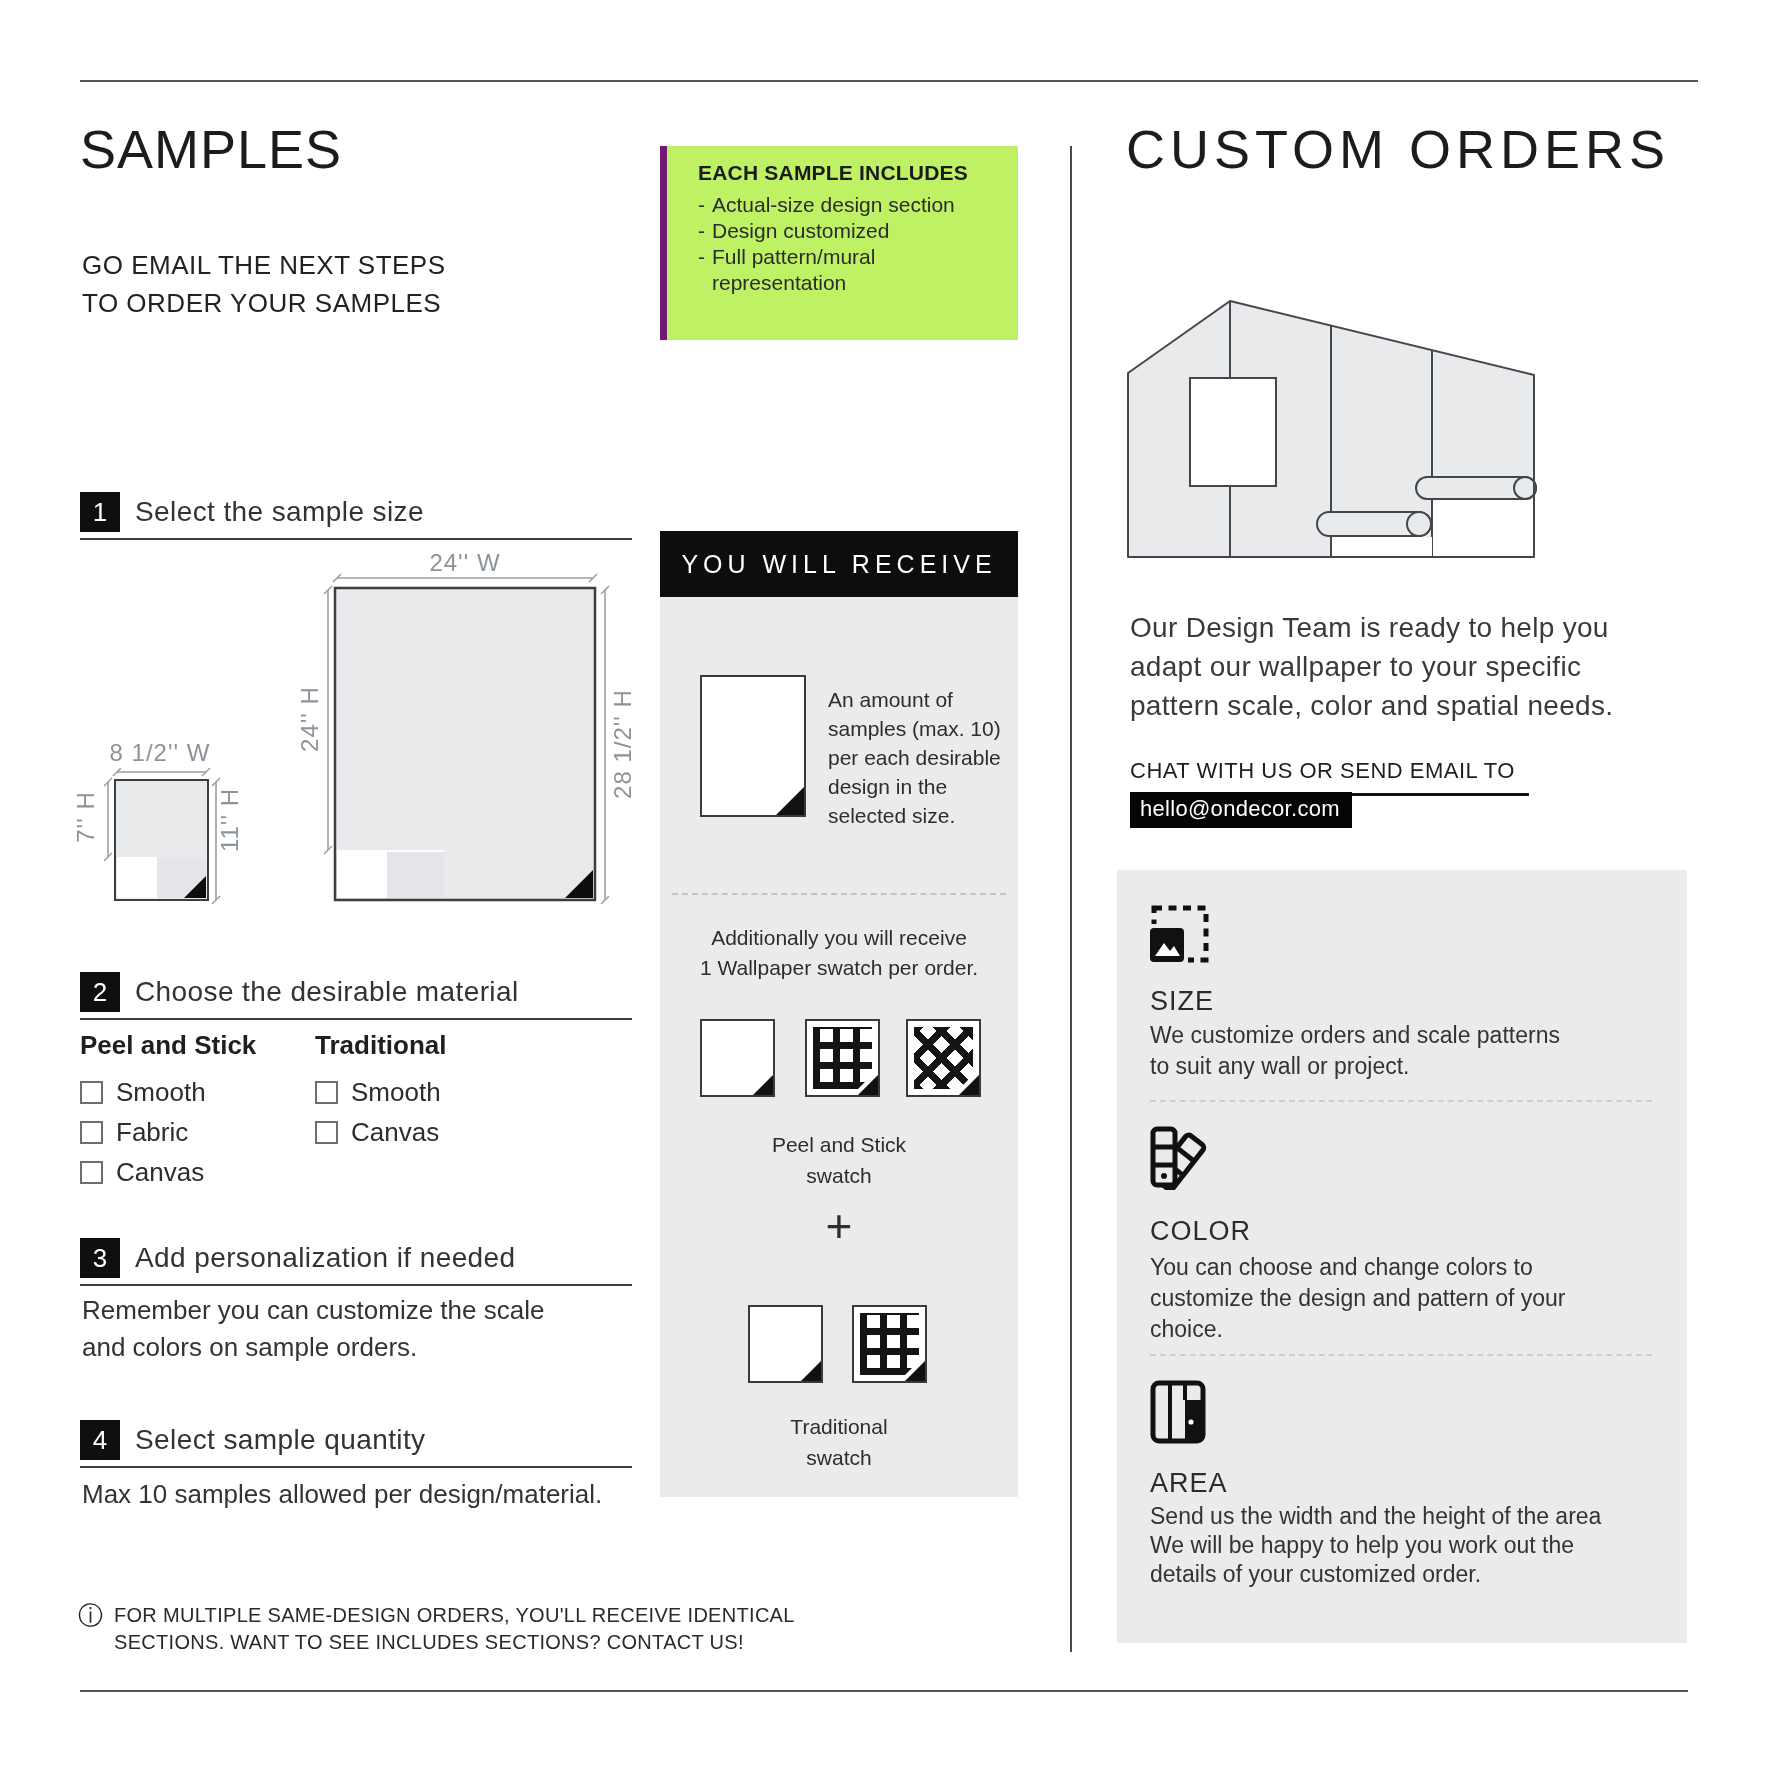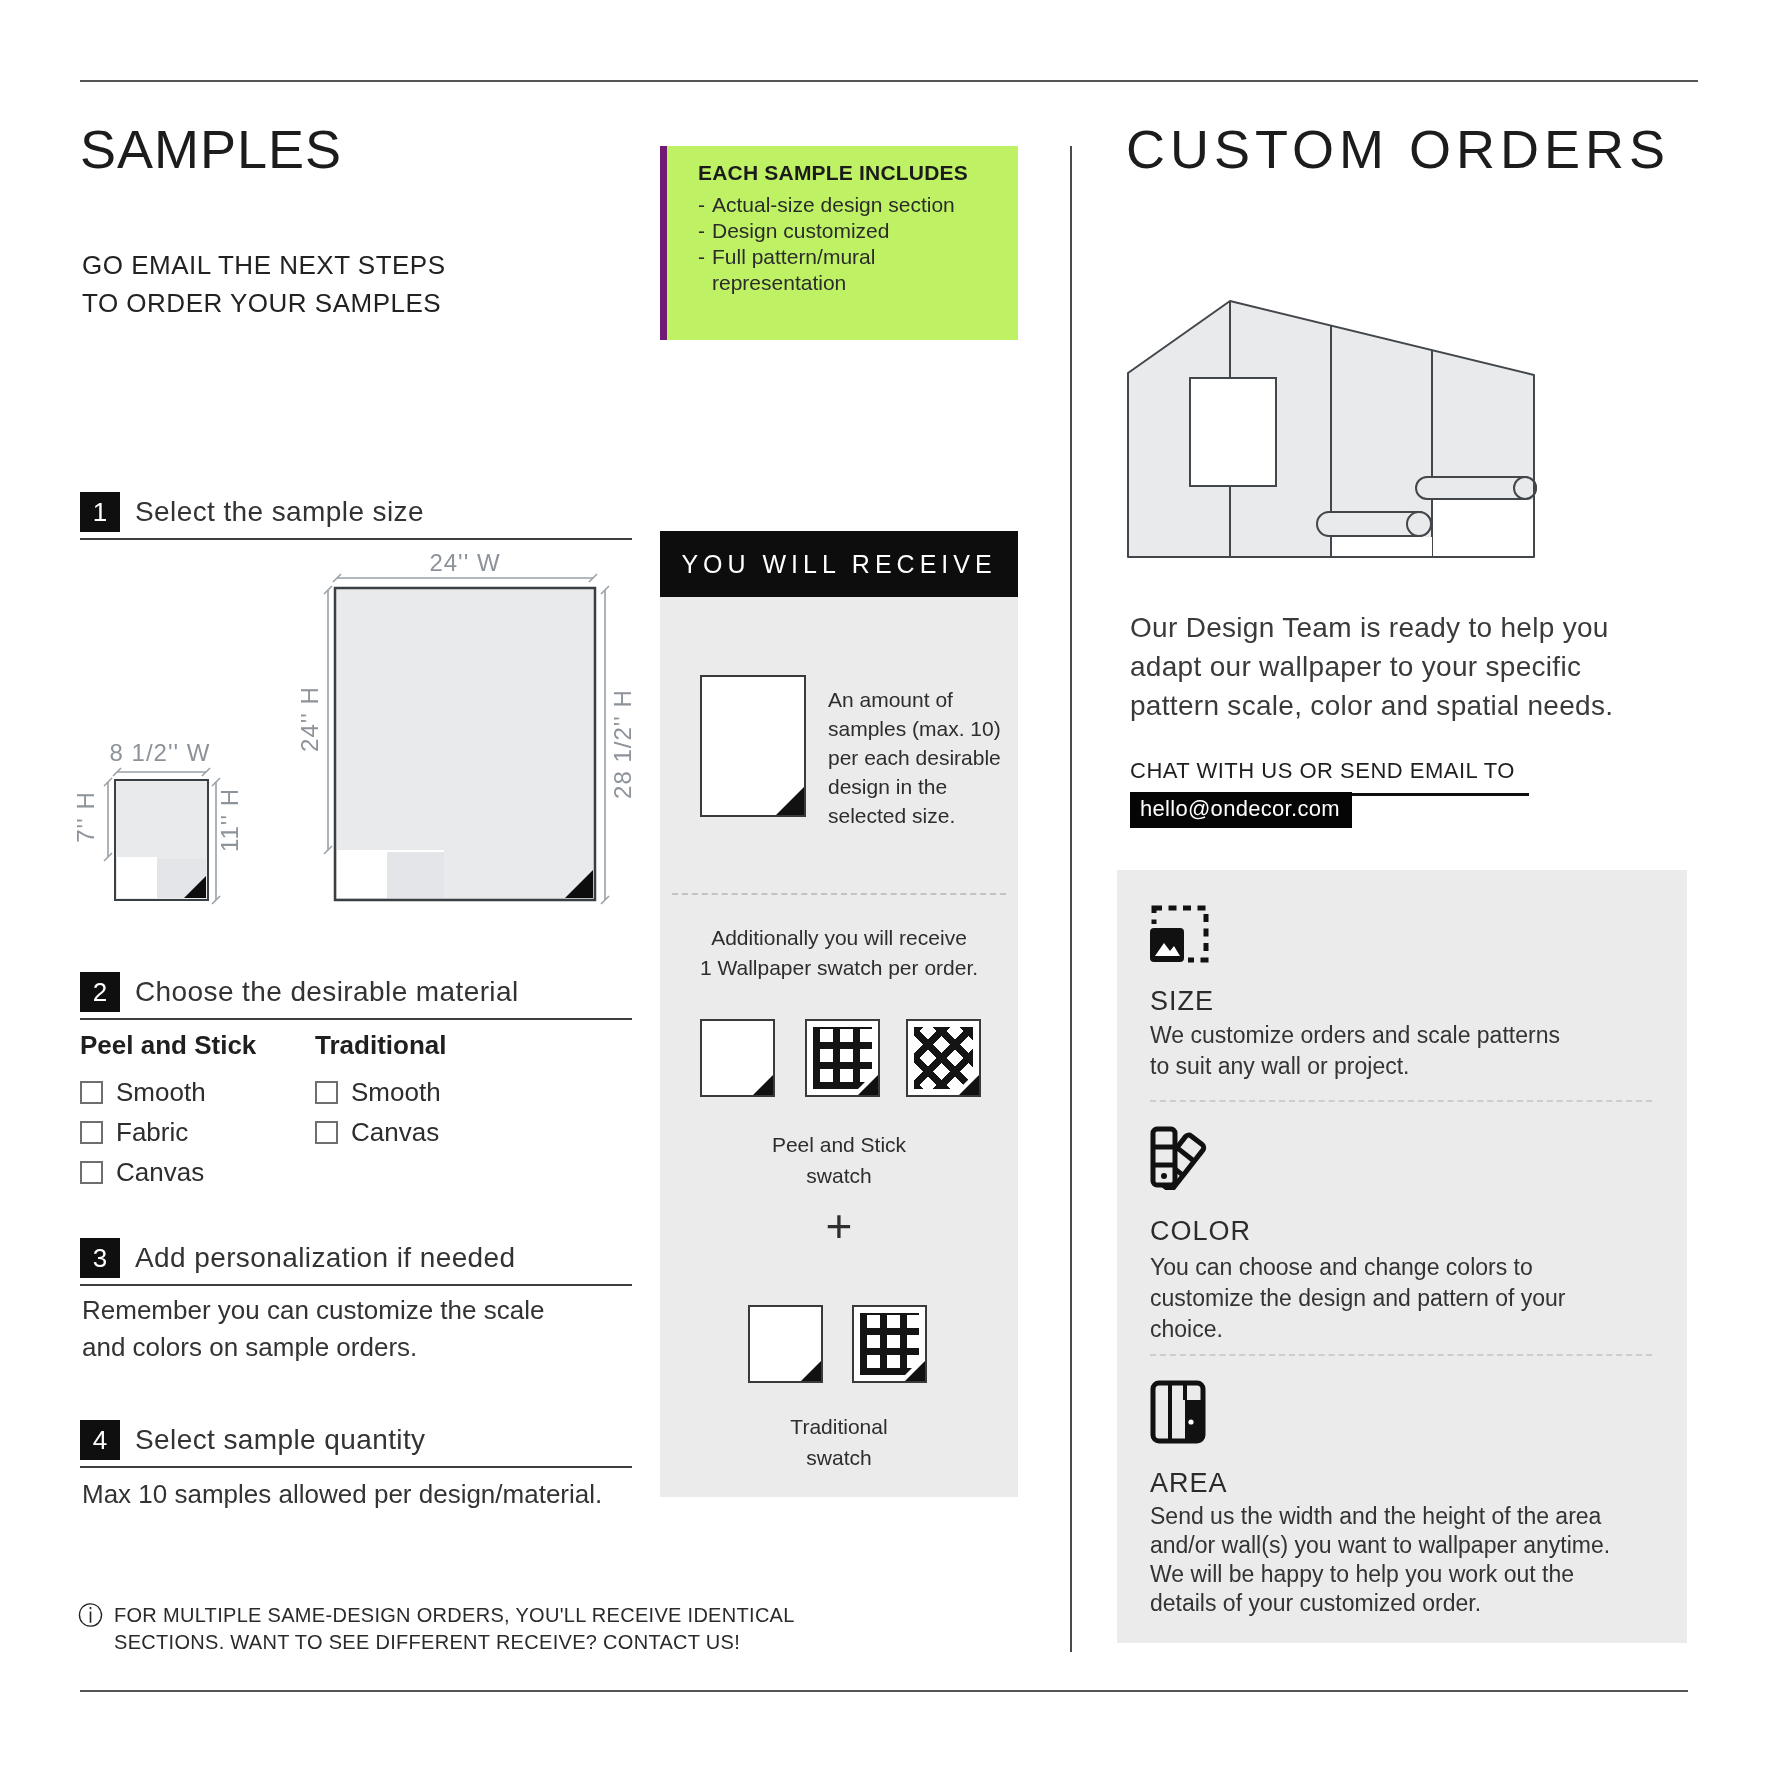--- a/index.html
+++ b/index.html
@@ -187,21 +187,21 @@
   <div class="step" style="top:1420px;">
     <div class="step-num">4</div>
     <div class="step-title nowrap">Select sample quantity</div>
   </div>
   <div class="abs step-body nowrap" style="left:82px;top:1476px;">Max 10 samples allowed per design/material.</div>
 
   <div class="abs foot" style="left:78px;top:1602px;">
     <span class="foot-glyph">ⓘ</span>
     <span>
       <div class="foot-line nowrap">FOR MULTIPLE SAME-DESIGN ORDERS, YOU'LL RECEIVE IDENTICAL</div>
-      <div class="foot-line nowrap">SECTIONS. WANT TO SEE DIFFERENT RECEIVE? CONTACT US!</div>
+      <div class="foot-line nowrap">SECTIONS. WANT TO SEE INCLUDES SECTIONS? CONTACT US!</div>
     </span>
   </div>
 
   <div class="abs ywr-bar" style="left:660px;top:531px;width:358px;height:66px;">YOU WILL RECEIVE</div>
   <div class="abs mid-box" style="left:660px;top:597px;width:358px;height:900px;">
     <div class="page-icon fold" style="left:40px;top:78px;width:106px;height:142px;"></div>
     <div class="abs mid-text" style="left:168px;top:88px;width:192px;">An amount of samples (max. 10) per each desirable design in the selected size.</div>
     <div class="dashline" style="left:12px;right:12px;top:296px;"></div>
     <div class="abs mid-text center" style="left:0;top:326px;width:100%;line-height:30px;">
       <div class="nowrap">Additionally you will receive</div>
@@ -302,19 +302,18 @@
     <svg class="abs" style="left:33px;top:510px;" width="56" height="64" viewBox="0 0 56 64">
       <rect x="3" y="3" width="50" height="58" rx="6" fill="none" stroke="#111" stroke-width="5"></rect>
       <line x1="20" y1="3" x2="20" y2="61" stroke="#111" stroke-width="4"></line>
       <line x1="35" y1="3" x2="35" y2="20" stroke="#111" stroke-width="4"></line>
       <path d="M35,20 H53 V55 Q53,61 47,61 H35 Z" fill="#111"></path>
       <circle cx="41" cy="42" r="2.6" fill="#fff"></circle>
     </svg>
     <div class="abs feat-head nowrap" style="left:33px;top:598px;">AREA</div>
     <div class="abs feat-body tight" style="left:33px;top:632px;">
       <div class="nowrap">Send us the width and the height of the area</div>
-      <div class="nowrap">and/or wall(s) you want to wallpaper anytime.</div>
       <div class="nowrap">We will be happy to help you work out the</div>
       <div class="nowrap">details of your customized order.</div>
     </div>
   </div>
 
 </div>
 
 </body></html>

